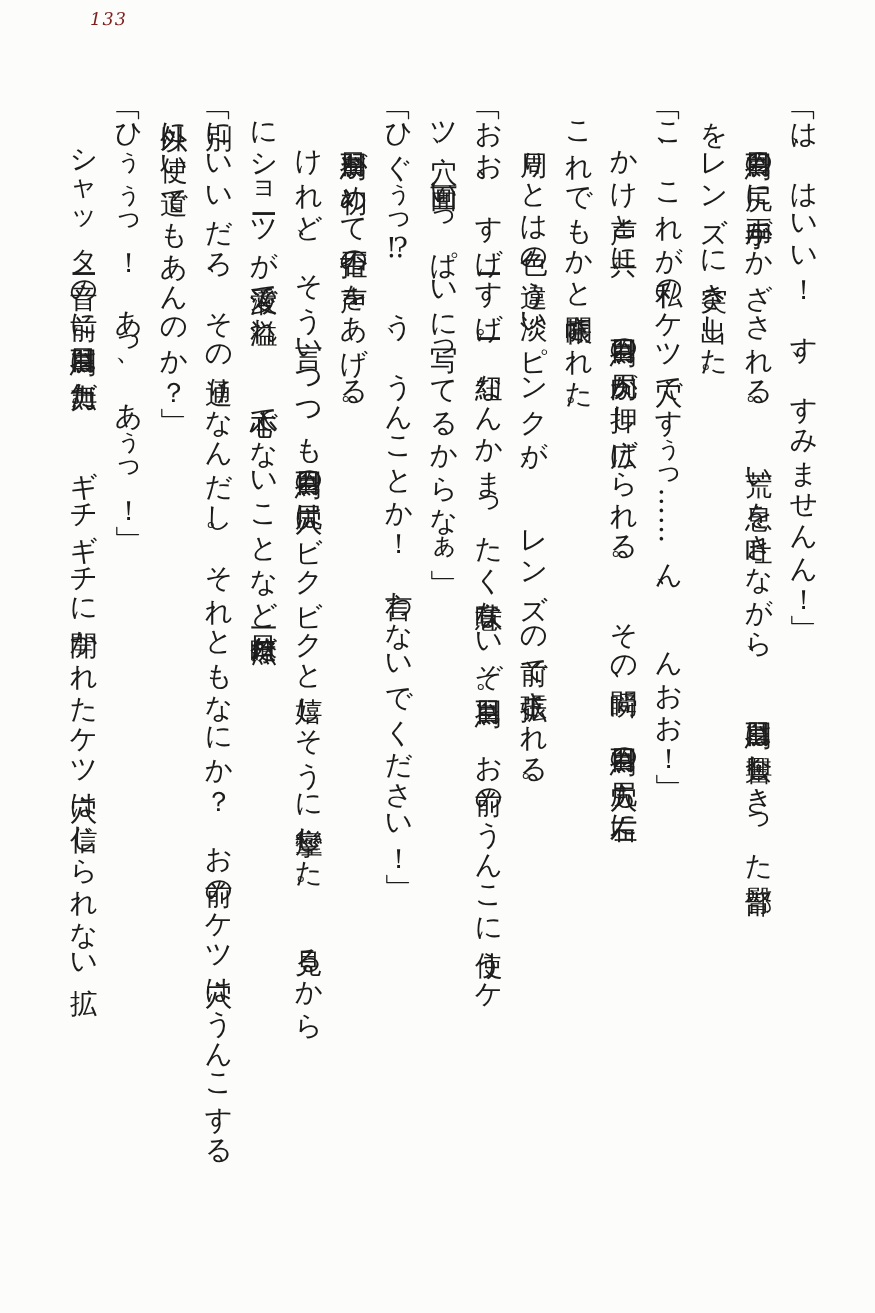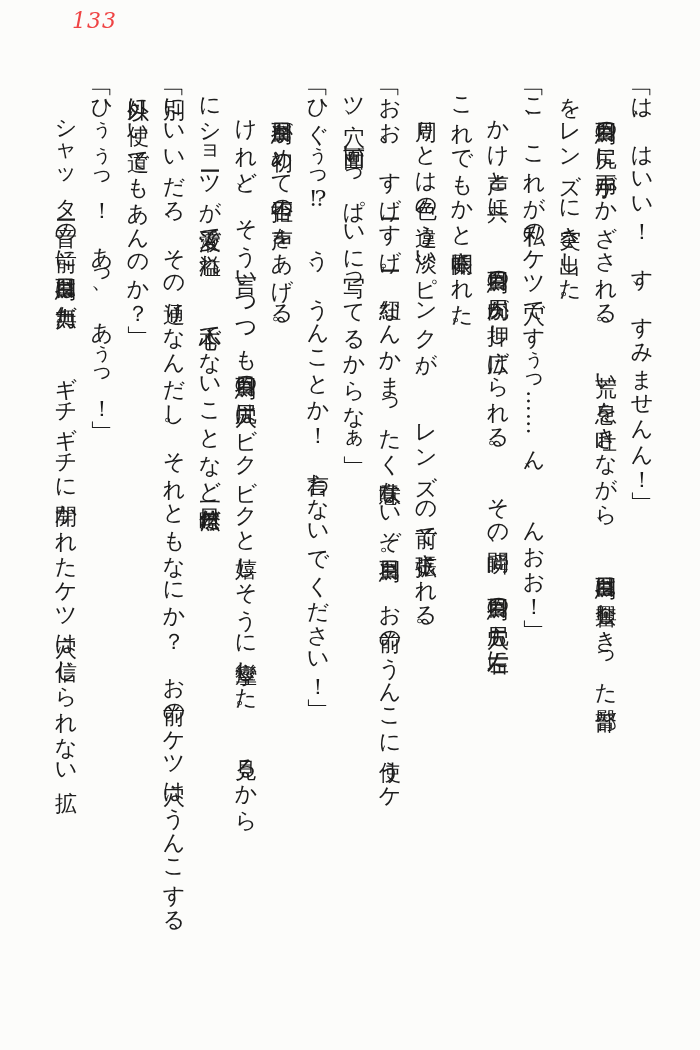--- a/index.html
+++ b/index.html
@@ -15,24 +15,24 @@
     font-family: "DejaVu Serif", "Liberation Serif", serif;
   }
   .page {
     position: absolute;
     inset: 0;
   }
   .page-number {
     position: absolute;
     top: 8px;
     left: 72px;
-    font-size: 22px;
+    font-size: 14px;
     font-style: italic;
     letter-spacing: 1px;
-    color: #ef4444;
+    color: #7f1d1d;
   }
   .text-block {
     position: absolute;
     top: 82px;
     right: 40px;
     height: 912px;
     writing-mode: vertical-rl;
     text-orientation: mixed;
     color: #1c1c1c;
     font-size: 22px;

